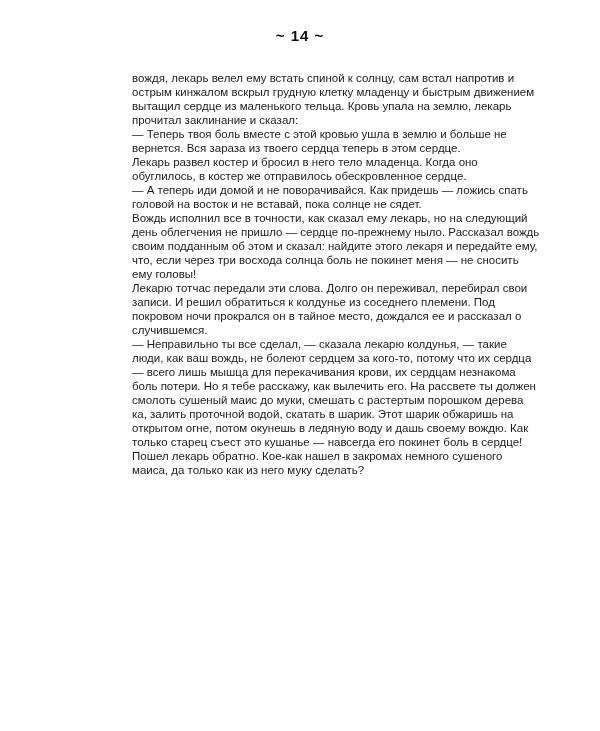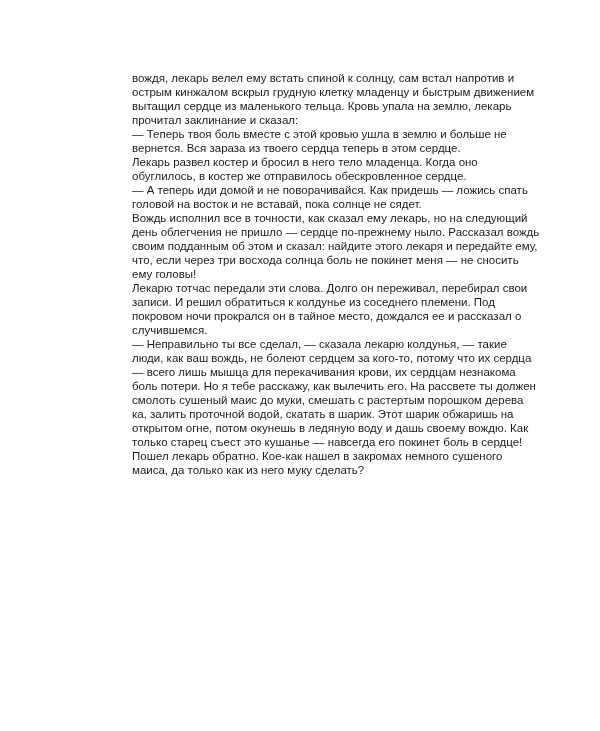--- a/index.html
+++ b/index.html
@@ -39,20 +39,21 @@
     line-height: 14px;
     white-space: pre;
     color: #1b1b1b;
     margin-left: 36px;
   }
 </style>
 </head>
 <body>
 
 <div class="page">
+  <div class="page-number">~ 14 ~</div>
   <div class="body-text">вождя, лекарь велел ему встать спиной к солнцу, сам встал напротив и
 острым кинжалом вскрыл грудную клетку младенцу и быстрым движением
 вытащил сердце из маленького тельца. Кровь упала на землю, лекарь
 прочитал заклинание и сказал:
 — Теперь твоя боль вместе с этой кровью ушла в землю и больше не
 вернется. Вся зараза из твоего сердца теперь в этом сердце.
 Лекарь развел костер и бросил в него тело младенца. Когда оно
 обуглилось, в костер же отправилось обескровленное сердце.
 — А теперь иди домой и не поворачивайся. Как придешь — ложись спать
 головой на восток и не вставай, пока солнце не сядет.

